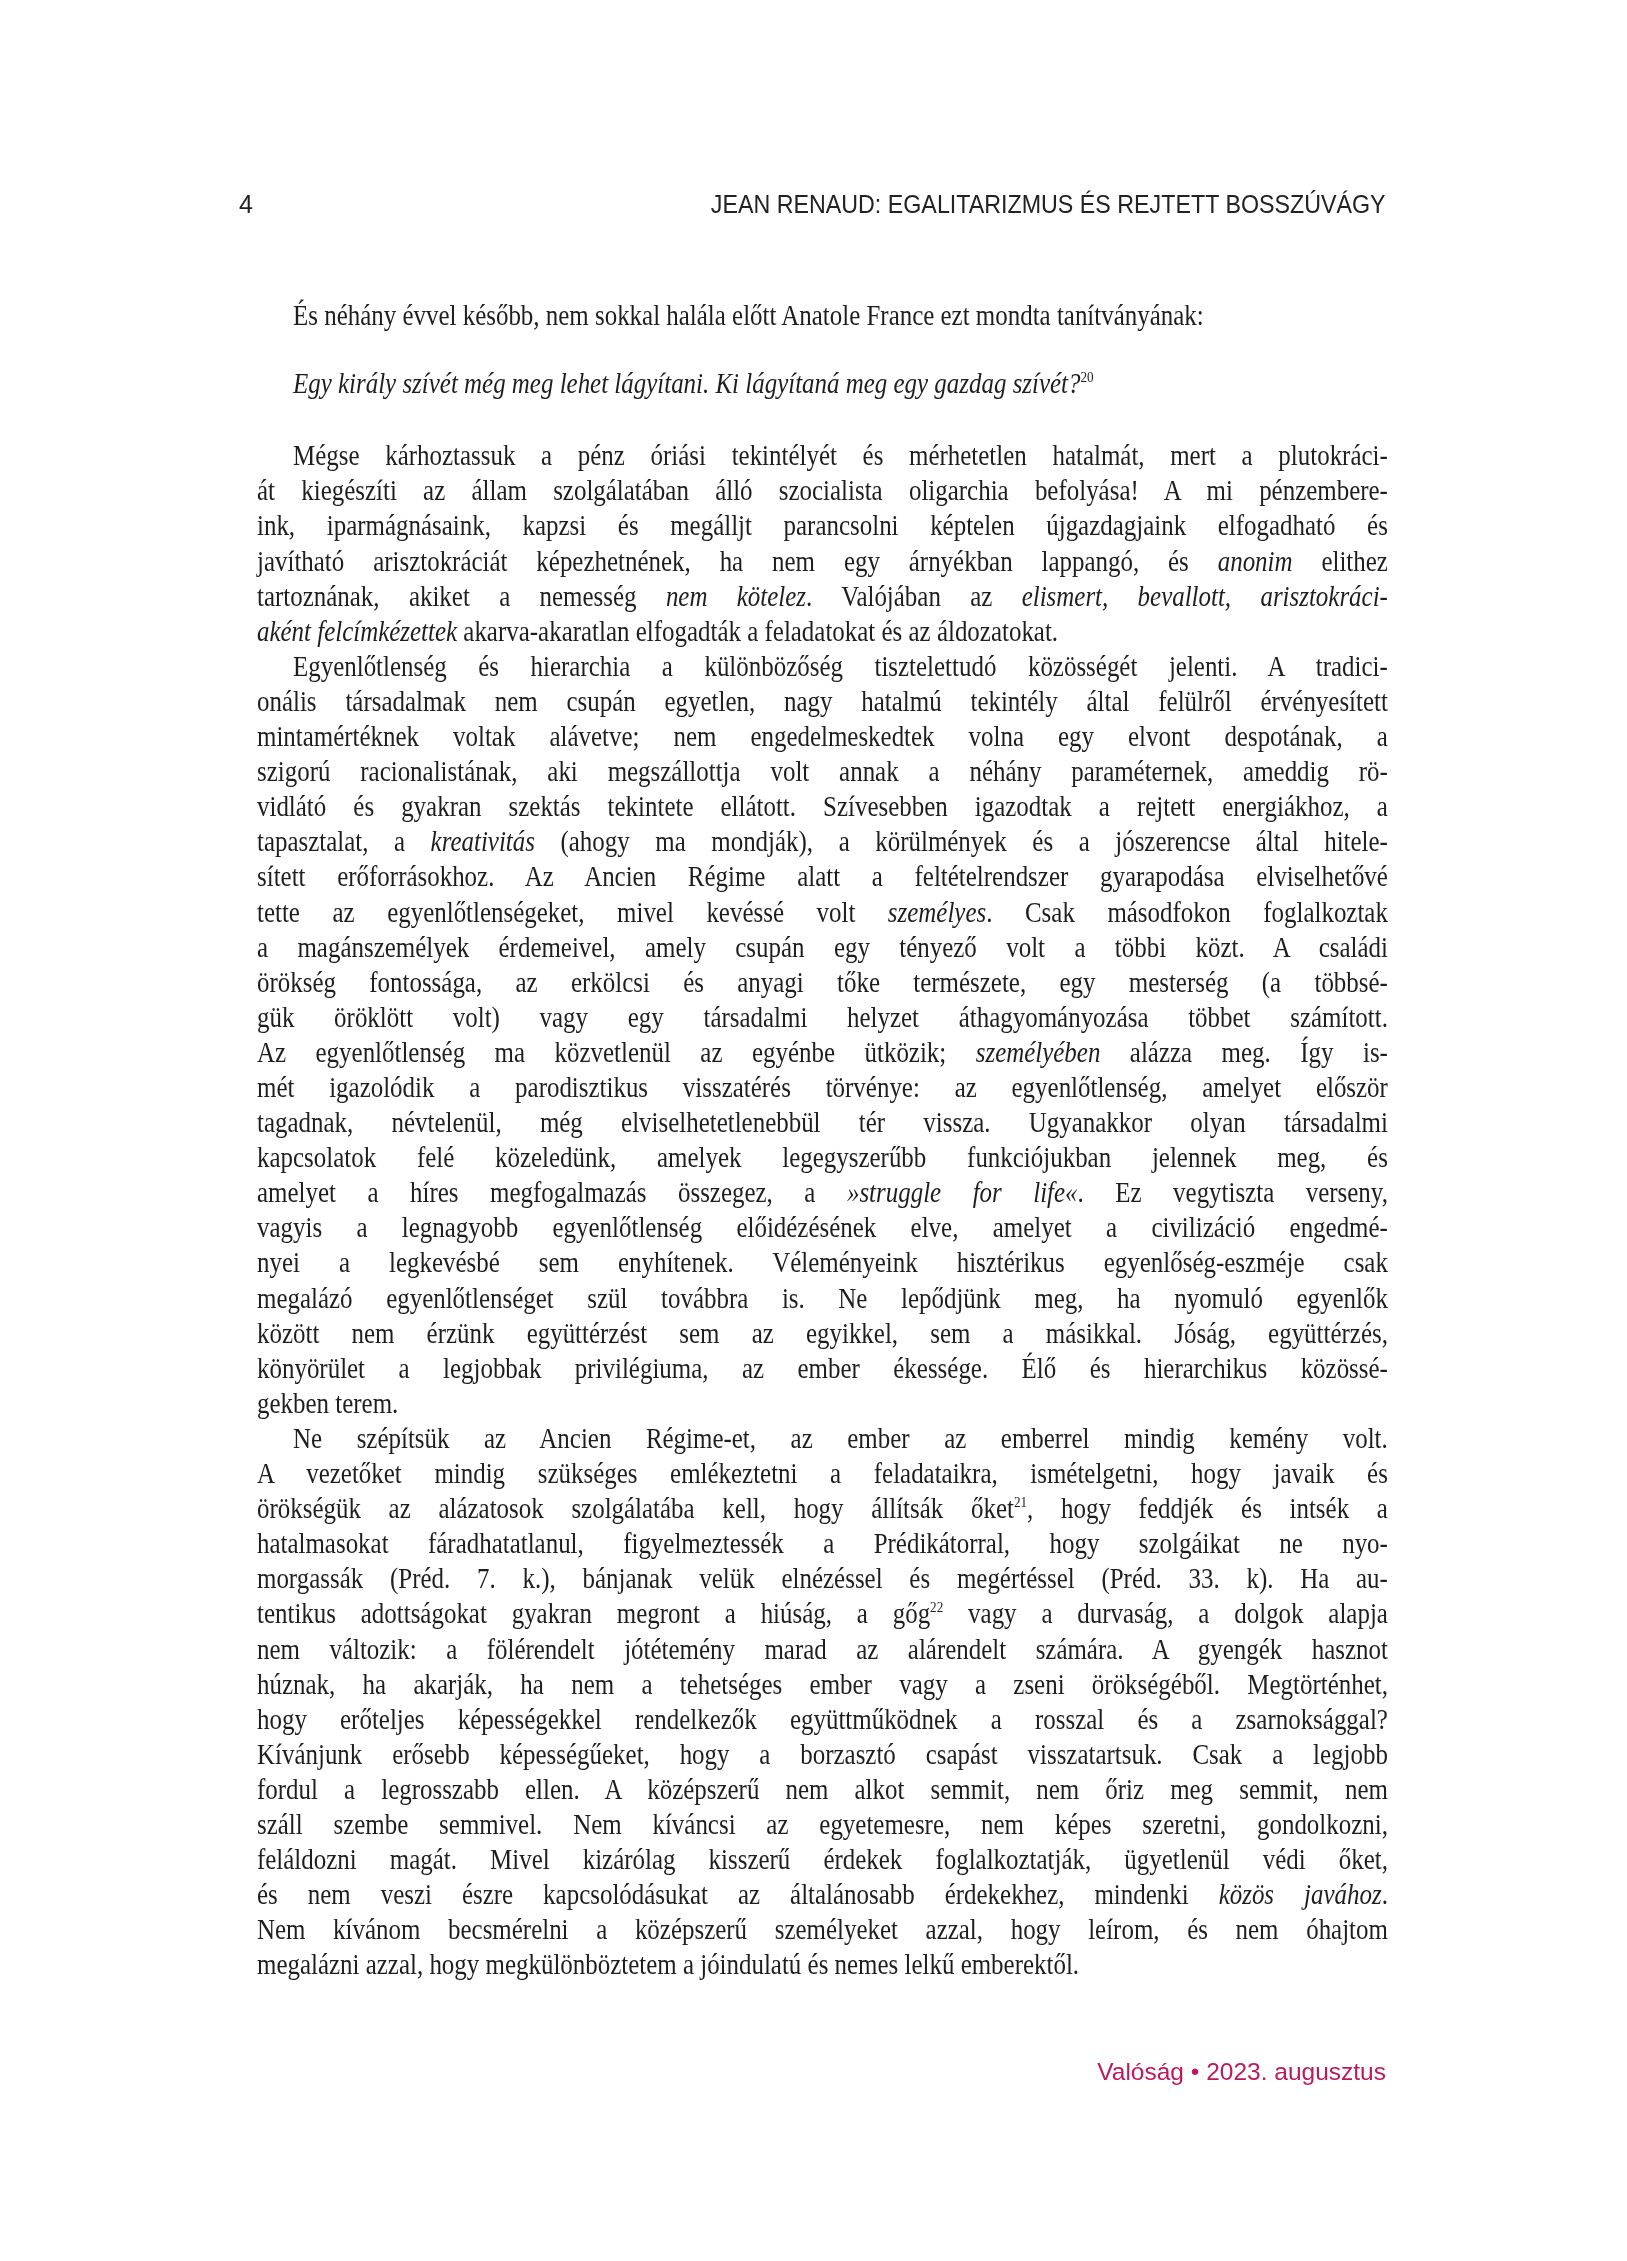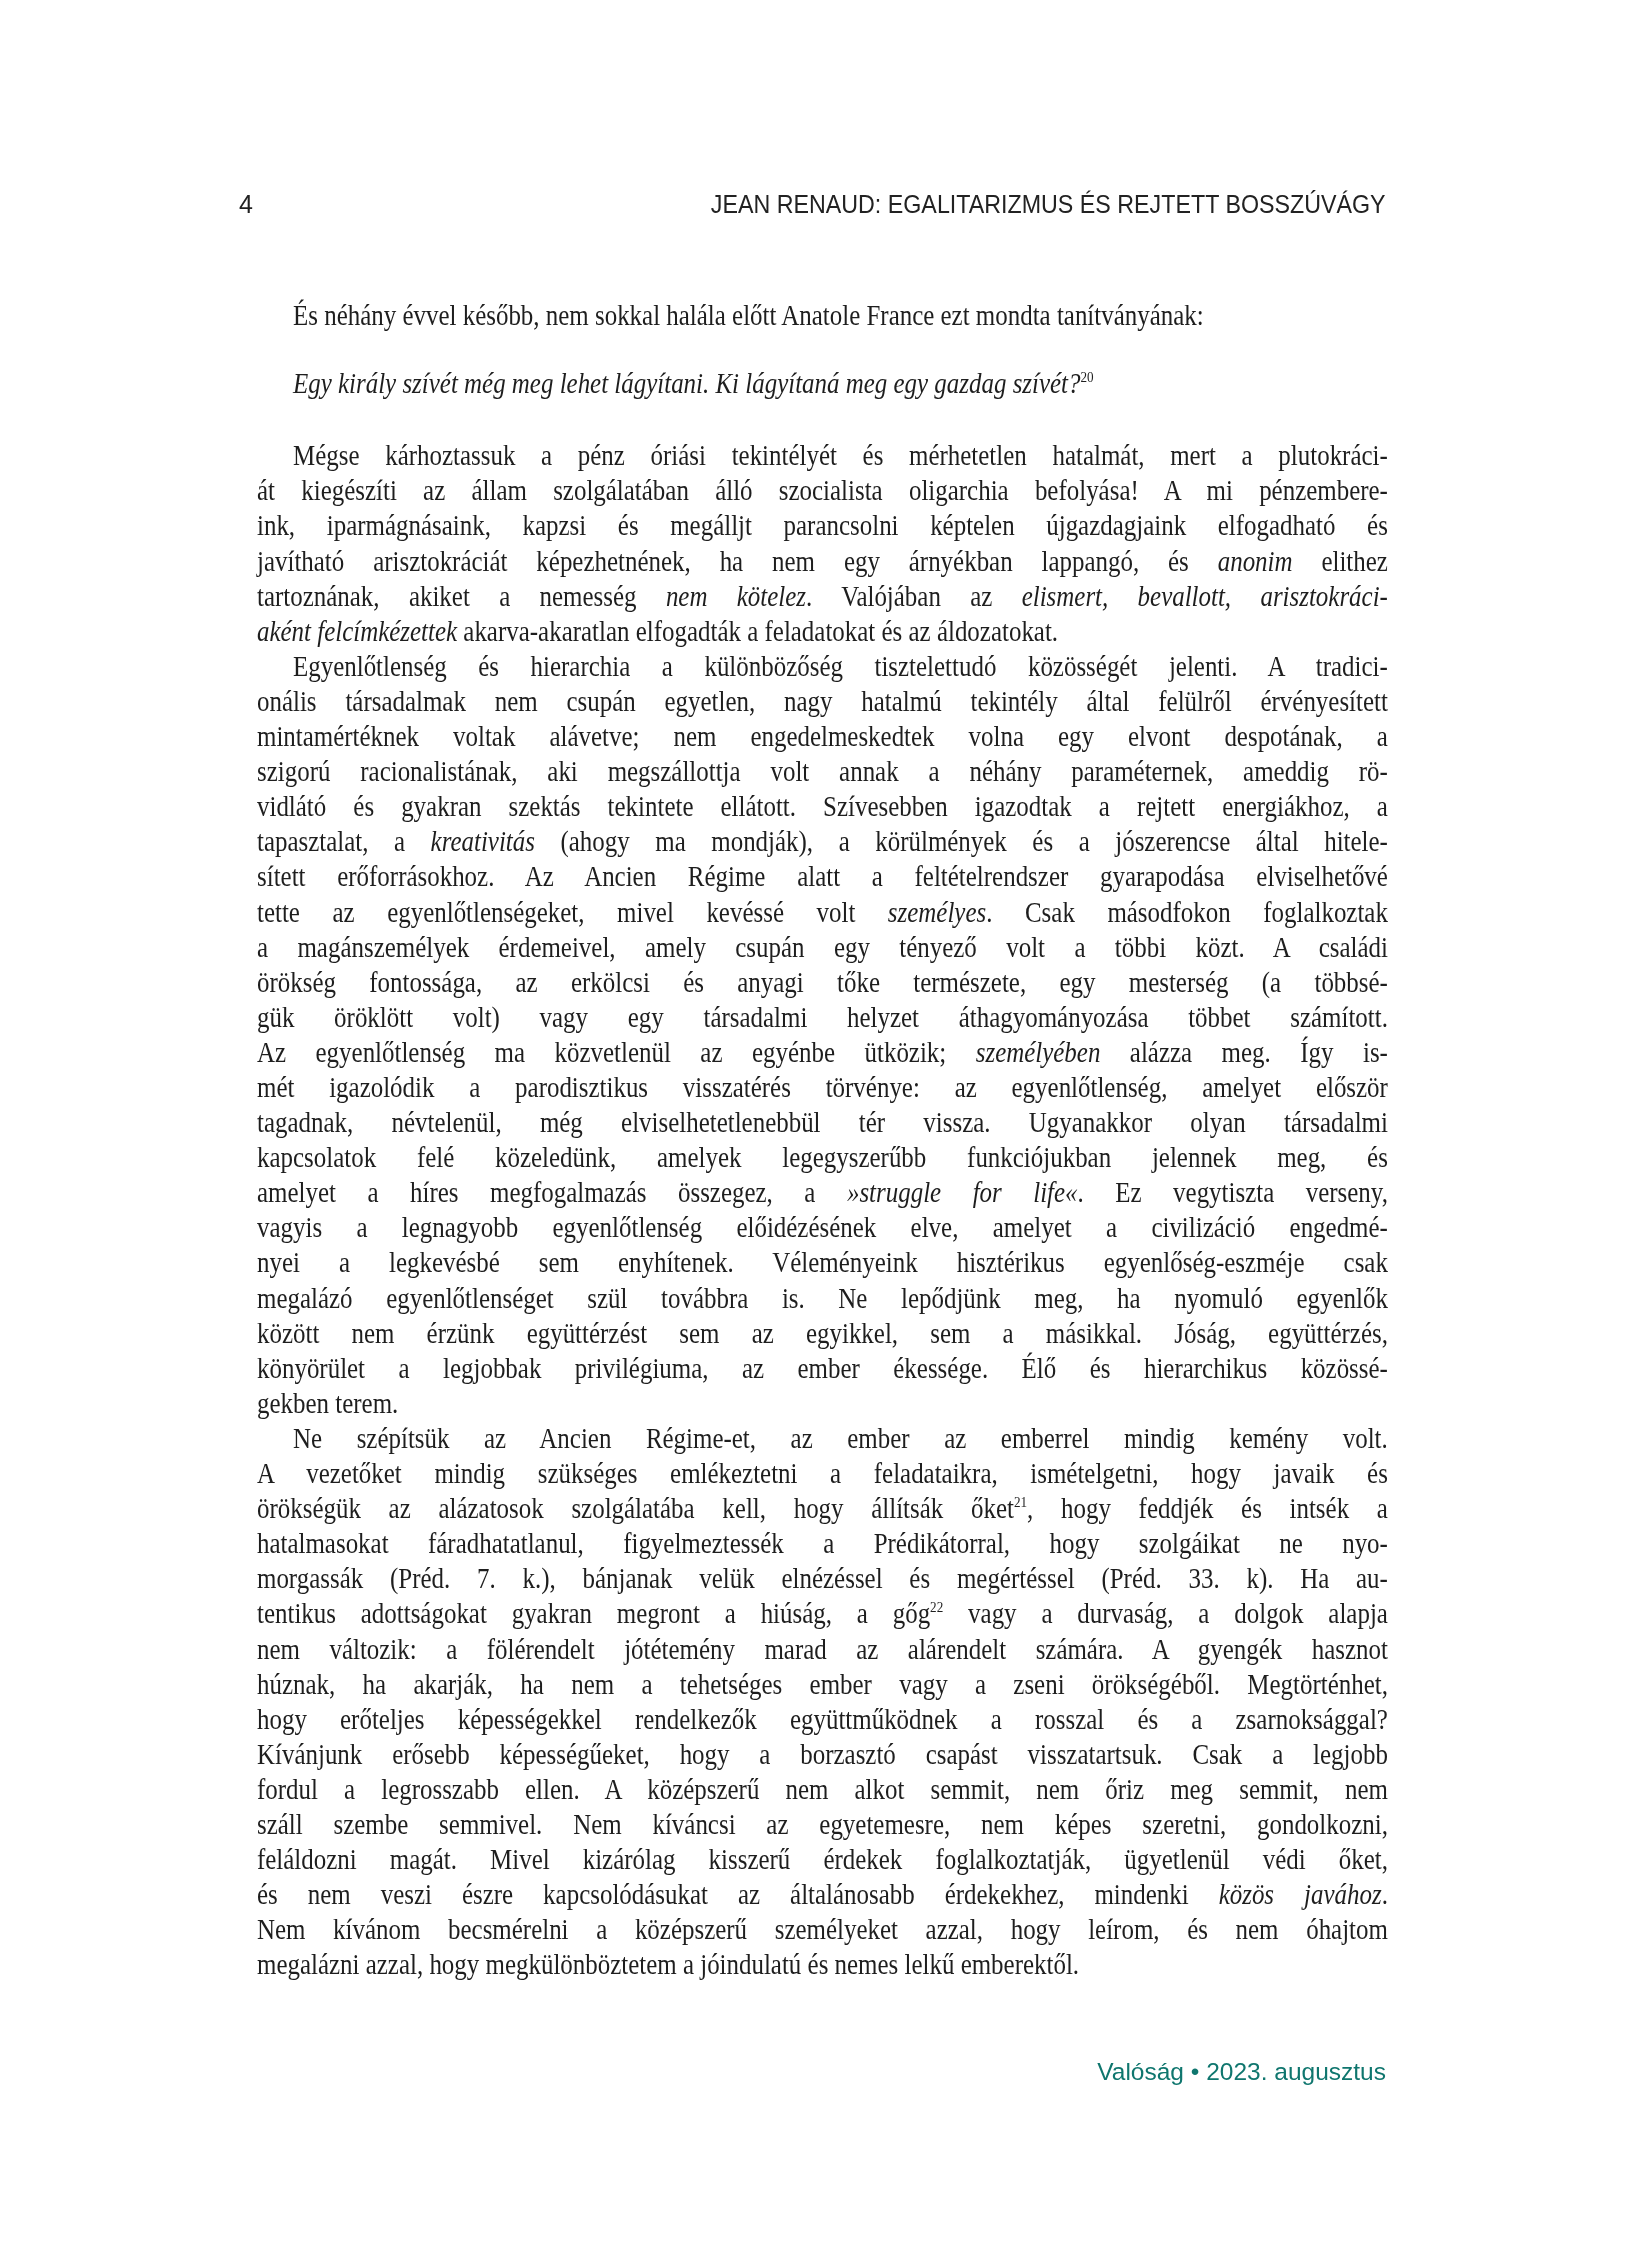--- a/index.html
+++ b/index.html
@@ -1,20 +1,20 @@
 <!DOCTYPE html>
 <html style="font-size:12.3px"><head>
 <meta charset="utf-8">
 <style>
   html, body { margin: 0; padding: 0; background: #ffffff; }
   body { width: 1628px; height: 2261px; position: relative; overflow: hidden; color: #1e1e1e; }
   .hdr { position: absolute; font-family: "Liberation Sans", sans-serif; font-size: 25px; color: #222; line-height: 1; white-space: nowrap; }
   .pageno { left: 239px; top: 192px; }
   .runtitle { right: 242px; top: 192px; transform-origin: right top; transform: scaleX(0.93); }
-  .footer { position: absolute; right: 242px; top: 2060px; font-family: "Liberation Sans", sans-serif; font-size: 24.5px; color: #0f766e; line-height: 1; white-space: nowrap; }
+  .footer { position: absolute; right: 242px; top: 2060px; font-family: "Liberation Sans", sans-serif; font-size: 24.5px; color: #be185d; line-height: 1; white-space: nowrap; }
   .line {
     position: absolute;
     left: 257px;
     width: 1315px;               
     transform-origin: left top;
     transform: scaleX(0.86);
     font-family: "Liberation Serif", serif;
     font-size: 29px;
     line-height: 35px;
     height: 35px;

